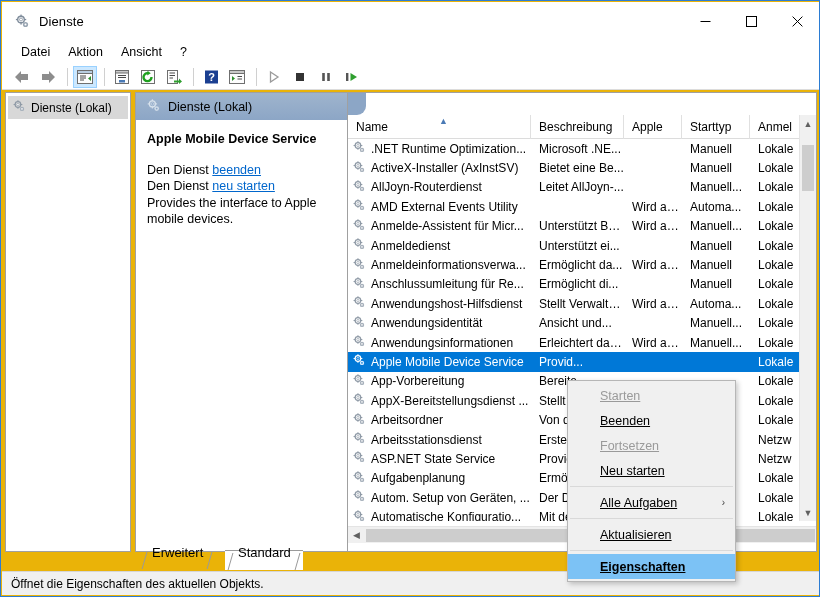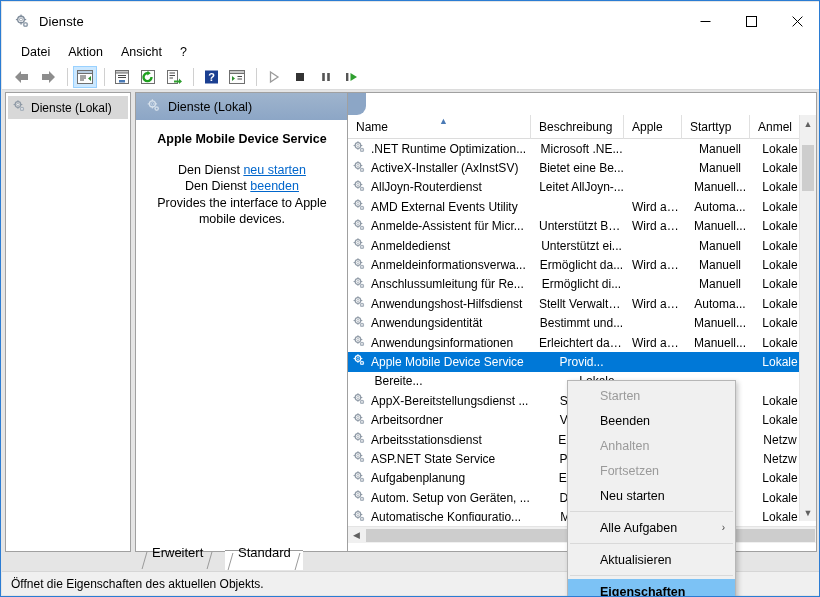--- a/index.html
+++ b/index.html
@@ -7,24 +7,23 @@
     margin: 0; padding: 0;
     width: 820px; height: 597px;
     background: #ffffff;
     font-family: "Liberation Sans", sans-serif;
     overflow: hidden;
   }
 
   #app {
     position: relative;
     width: 820px; height: 597px;
-    background: #e5e5e5;
+    background: #eab308;
     border: 1px solid #2b7cd3;
     overflow: hidden;
-    text-align: center;
   }
 
   
   .titlebar {
     position: absolute; left: 1px; top: 1px;
     width: 818px; height: 38px;
     background: #ffffff;
     display: flex; align-items: center;
   }
   .title-icon {
@@ -266,20 +265,21 @@
     border: 1px solid #b6b6b6;
     box-shadow: 2px 2px 5px rgba(0,0,0,.22);
     padding: 2px 0;
     z-index: 30;
   }
   .ctxitem {
     height: 25px; display: flex; align-items: center;
     padding-left: 32px; padding-right: 10px;
     font-size: 12.5px; color: #000;
     position: relative;
+    text-decoration: underline;
   }
   .ctxitem.disabled { color: #9a9a9a; }
   .ctxitem.hl { background: #7cc2f5; font-weight: bold; }
   .ctxitem .sub {
     position: absolute; right: 10px;
     font-size: 10px; color: #444;
   }
   .ctxsep {
     height: 1px; background: #d9d9d9;
     margin: 3px 2px 3px 2px;
@@ -463,24 +463,24 @@
             </g>
             <circle cx="11.4" cy="11.3" r="2.5" fill="#cfdbe8"></circle>
             <circle cx="11.4" cy="11.3" r="0.9" fill="#8ca6c6"></circle>
           </svg>
         </span>
         <span class="lbl">Dienste (Lokal)</span>
       </div>
       <div class="detail-body">
         <div class="svc-title">Apple Mobile Device Service</div>
         <div class="lnkline">
-          <span>Den Dienst </span><span class="lnk">neu starten</span>
+          <span>Den Dienst </span><span class="lnk">beenden</span>
         </div>
         <div class="lnkline">
-          <span>Den Dienst </span><span class="lnk">beenden</span>
+          <span>Den Dienst </span><span class="lnk">neu starten</span>
         </div>
         <div class="desc-body">Provides the interface to Apple mobile devices.</div>
       </div>
     </div>
 
     <div class="list-col">
       <div class="list-col-inner">
         <div class="tab-notch"></div>
 
         <div class="colhead">
@@ -701,21 +701,21 @@
                       <rect x="6.2" y="1.4" width="1.2" height="1.9"></rect>
                       <rect x="6.2" y="9.3" width="1.2" height="1.9"></rect>
                       <rect x="1.8" y="5.7" width="1.9" height="1.2"></rect>
                       <rect x="9.9" y="5.7" width="1.9" height="1.2"></rect>
                     </g>
                     <circle cx="11.4" cy="11.3" r="2.5" fill="#a6b0bb"></circle>
                     <circle cx="11.4" cy="11.3" r="0.9" fill="#ffffff"></circle>
                   </svg></span>
                 <span class="lbl">Anwendungsidentität</span>
               </div>
-              <div class="cell" style="width:93px">Bestimmt und...</div>
+              <div class="cell" style="width:93px">Ansicht und...</div>
               <div class="cell" style="width:58px"></div>
               <div class="cell" style="width:68px">Manuell...</div>
               <div class="cell" style="width:52px">Lokale</div>
             </div>
             <div class="row">
               <div class="cell name" style="width:183px">
                 <span><svg width="14" height="14" viewBox="0 0 16 16">
                     <circle cx="6.8" cy="6.3" r="3.2" fill="none" stroke="#8f9aa6" stroke-width="1.4"></circle>
                     <circle cx="6.8" cy="6.3" r="1.3" fill="#ffffff" stroke="#8f9aa6" stroke-width="0.7"></circle>
                     <g fill="#8f9aa6">
@@ -749,20 +749,35 @@
                     <circle cx="11.4" cy="11.3" r="0.9" fill="#0078d7"></circle>
                   </svg></span>
                 <span class="lbl">Apple Mobile Device Service</span>
               </div>
               <div class="cell" style="width:93px">Provid...</div>
               <div class="cell" style="width:58px"></div>
               <div class="cell" style="width:68px"></div>
               <div class="cell" style="width:52px">Lokale</div>
             </div>
             <div class="row">
+              <div class="cell name" style="width:183px">
+                <span><svg width="14" height="14" viewBox="0 0 16 16">
+                    <circle cx="6.8" cy="6.3" r="3.2" fill="none" stroke="#8f9aa6" stroke-width="1.4"></circle>
+                    <circle cx="6.8" cy="6.3" r="1.3" fill="#ffffff" stroke="#8f9aa6" stroke-width="0.7"></circle>
+                    <g fill="#8f9aa6">
+                      <rect x="6.2" y="1.4" width="1.2" height="1.9"></rect>
+                      <rect x="6.2" y="9.3" width="1.2" height="1.9"></rect>
+                      <rect x="1.8" y="5.7" width="1.9" height="1.2"></rect>
+                      <rect x="9.9" y="5.7" width="1.9" height="1.2"></rect>
+                    </g>
+                    <circle cx="11.4" cy="11.3" r="2.5" fill="#a6b0bb"></circle>
+                    <circle cx="11.4" cy="11.3" r="0.9" fill="#ffffff"></circle>
+                  </svg></span>
+                <span class="lbl">App-Vorbereitung</span>
+              </div>
               <div class="cell" style="width:93px">Bereite...</div>
               <div class="cell" style="width:58px"></div>
               <div class="cell" style="width:68px"></div>
               <div class="cell" style="width:52px">Lokale</div>
             </div>
             <div class="row">
               <div class="cell name" style="width:183px">
                 <span><svg width="14" height="14" viewBox="0 0 16 16">
                     <circle cx="6.8" cy="6.3" r="3.2" fill="none" stroke="#8f9aa6" stroke-width="1.4"></circle>
                     <circle cx="6.8" cy="6.3" r="1.3" fill="#ffffff" stroke="#8f9aa6" stroke-width="0.7"></circle>
@@ -938,23 +953,20 @@
   </div>
 
   <div class="ctxmenu" id="ctxmenu">
       <div class="ctxitem disabled">
         <span>Starten</span>
       </div>
       <div class="ctxitem">
         <span>Beenden</span>
       </div>
       <div class="ctxitem disabled">
-        <span>Anhalten</span>
-      </div>
-      <div class="ctxitem disabled">
         <span>Fortsetzen</span>
       </div>
       <div class="ctxitem">
         <span>Neu starten</span>
       </div>
       <div class="ctxsep"></div>
       <div class="ctxitem">
         <span>Alle Aufgaben</span>
         <span class="sub">›</span>
       </div>

